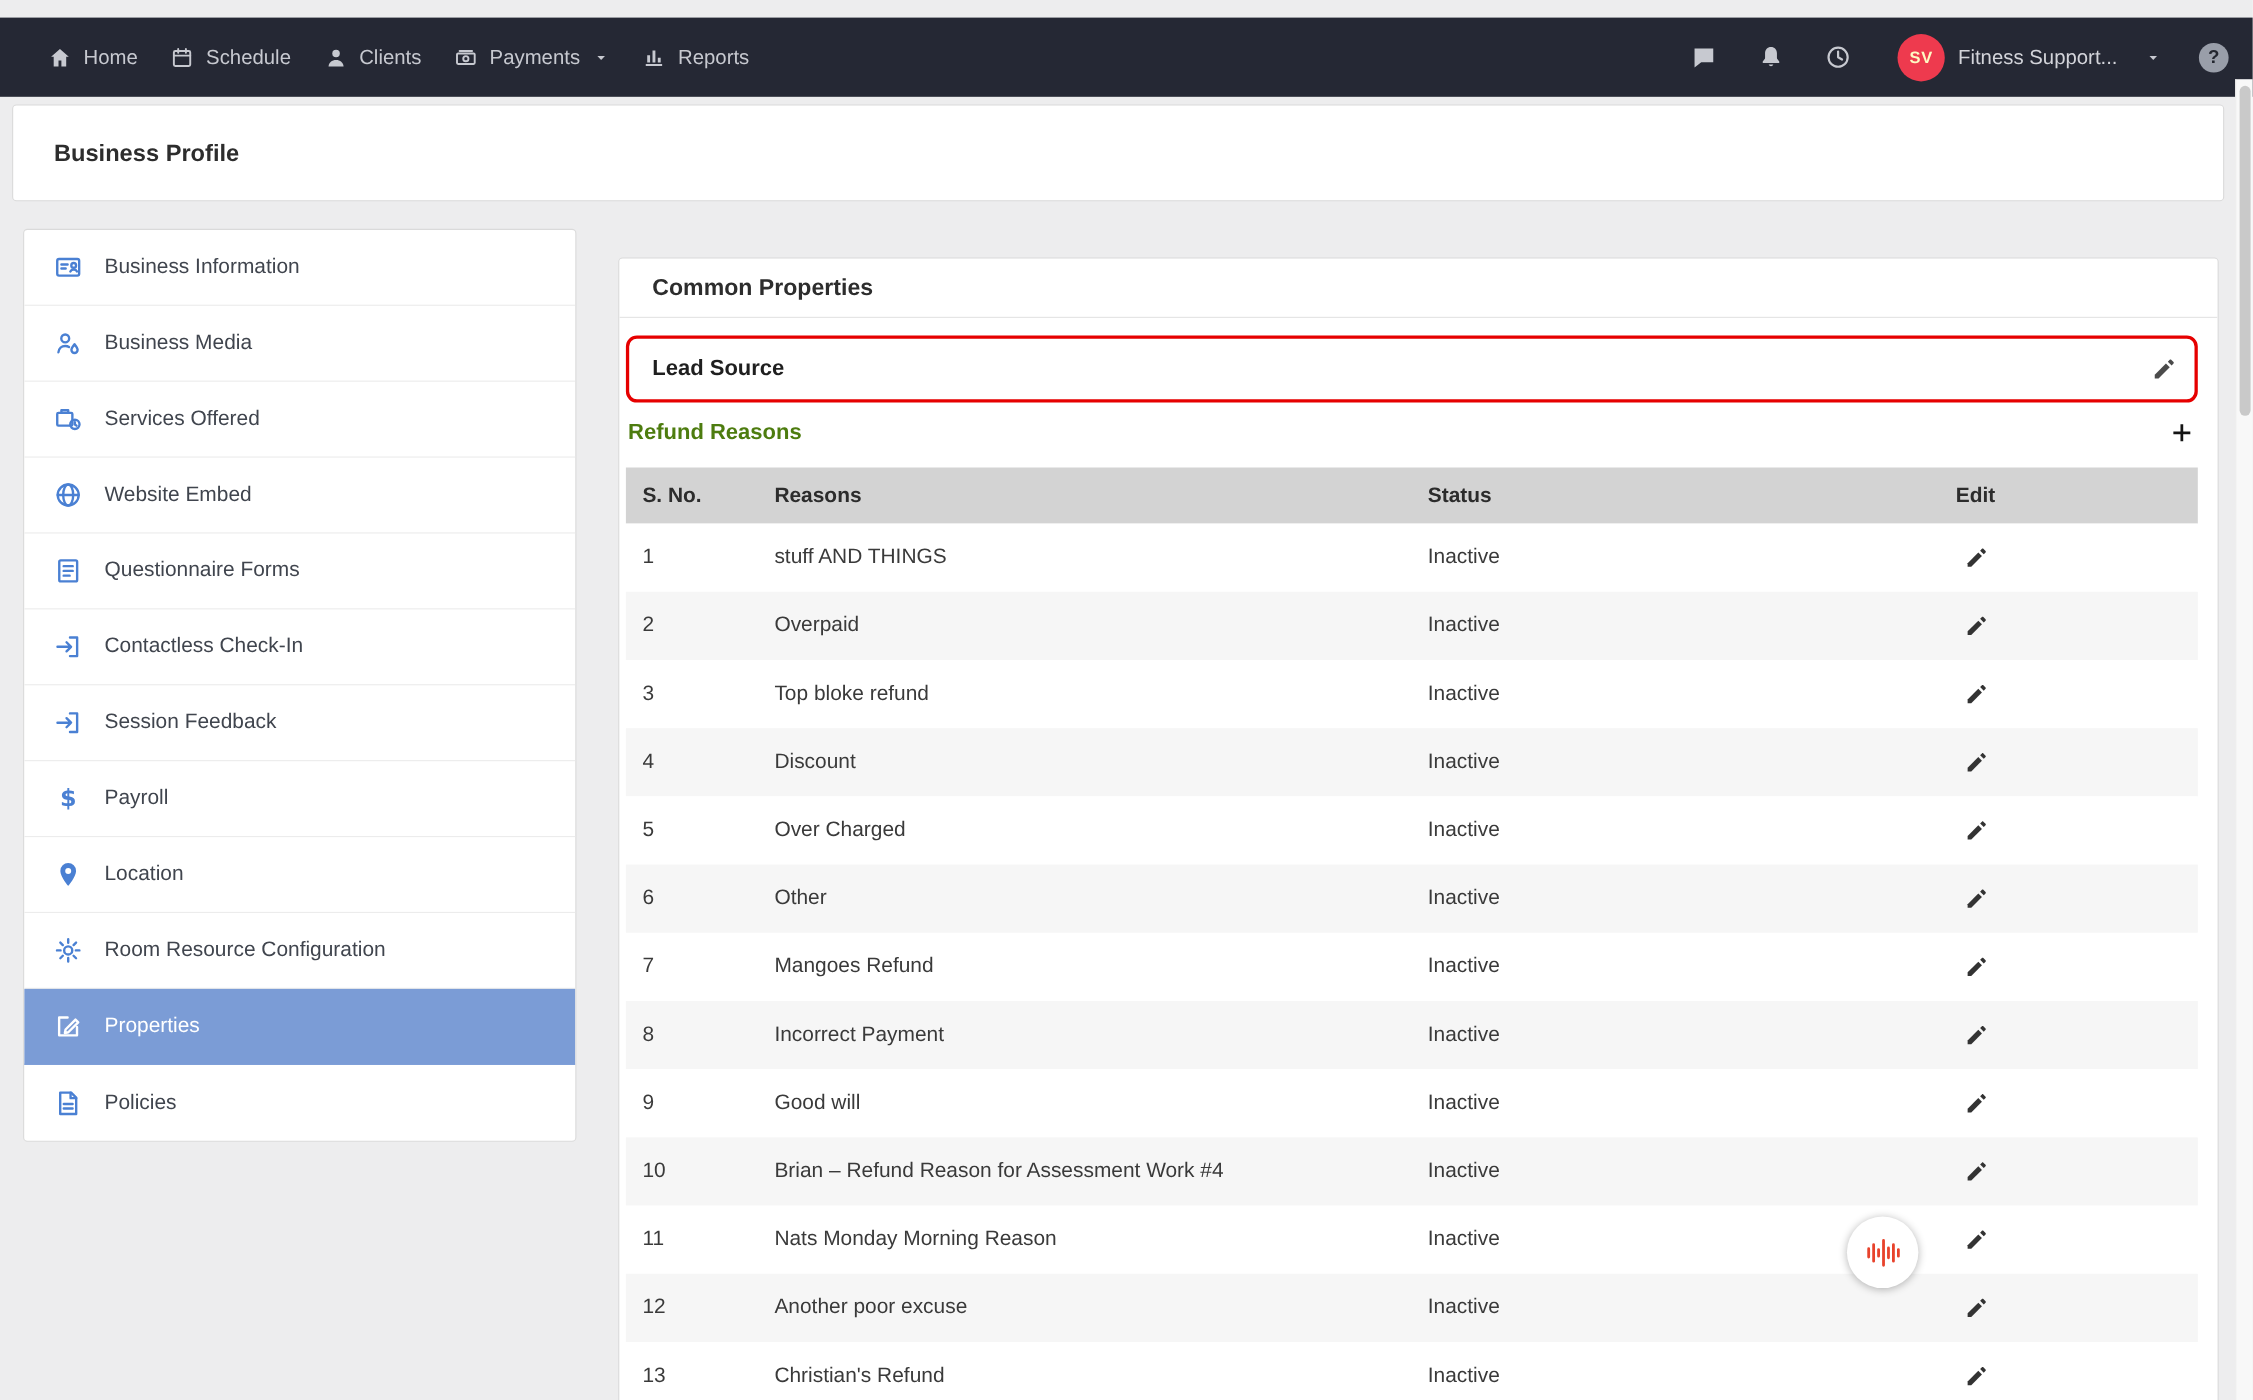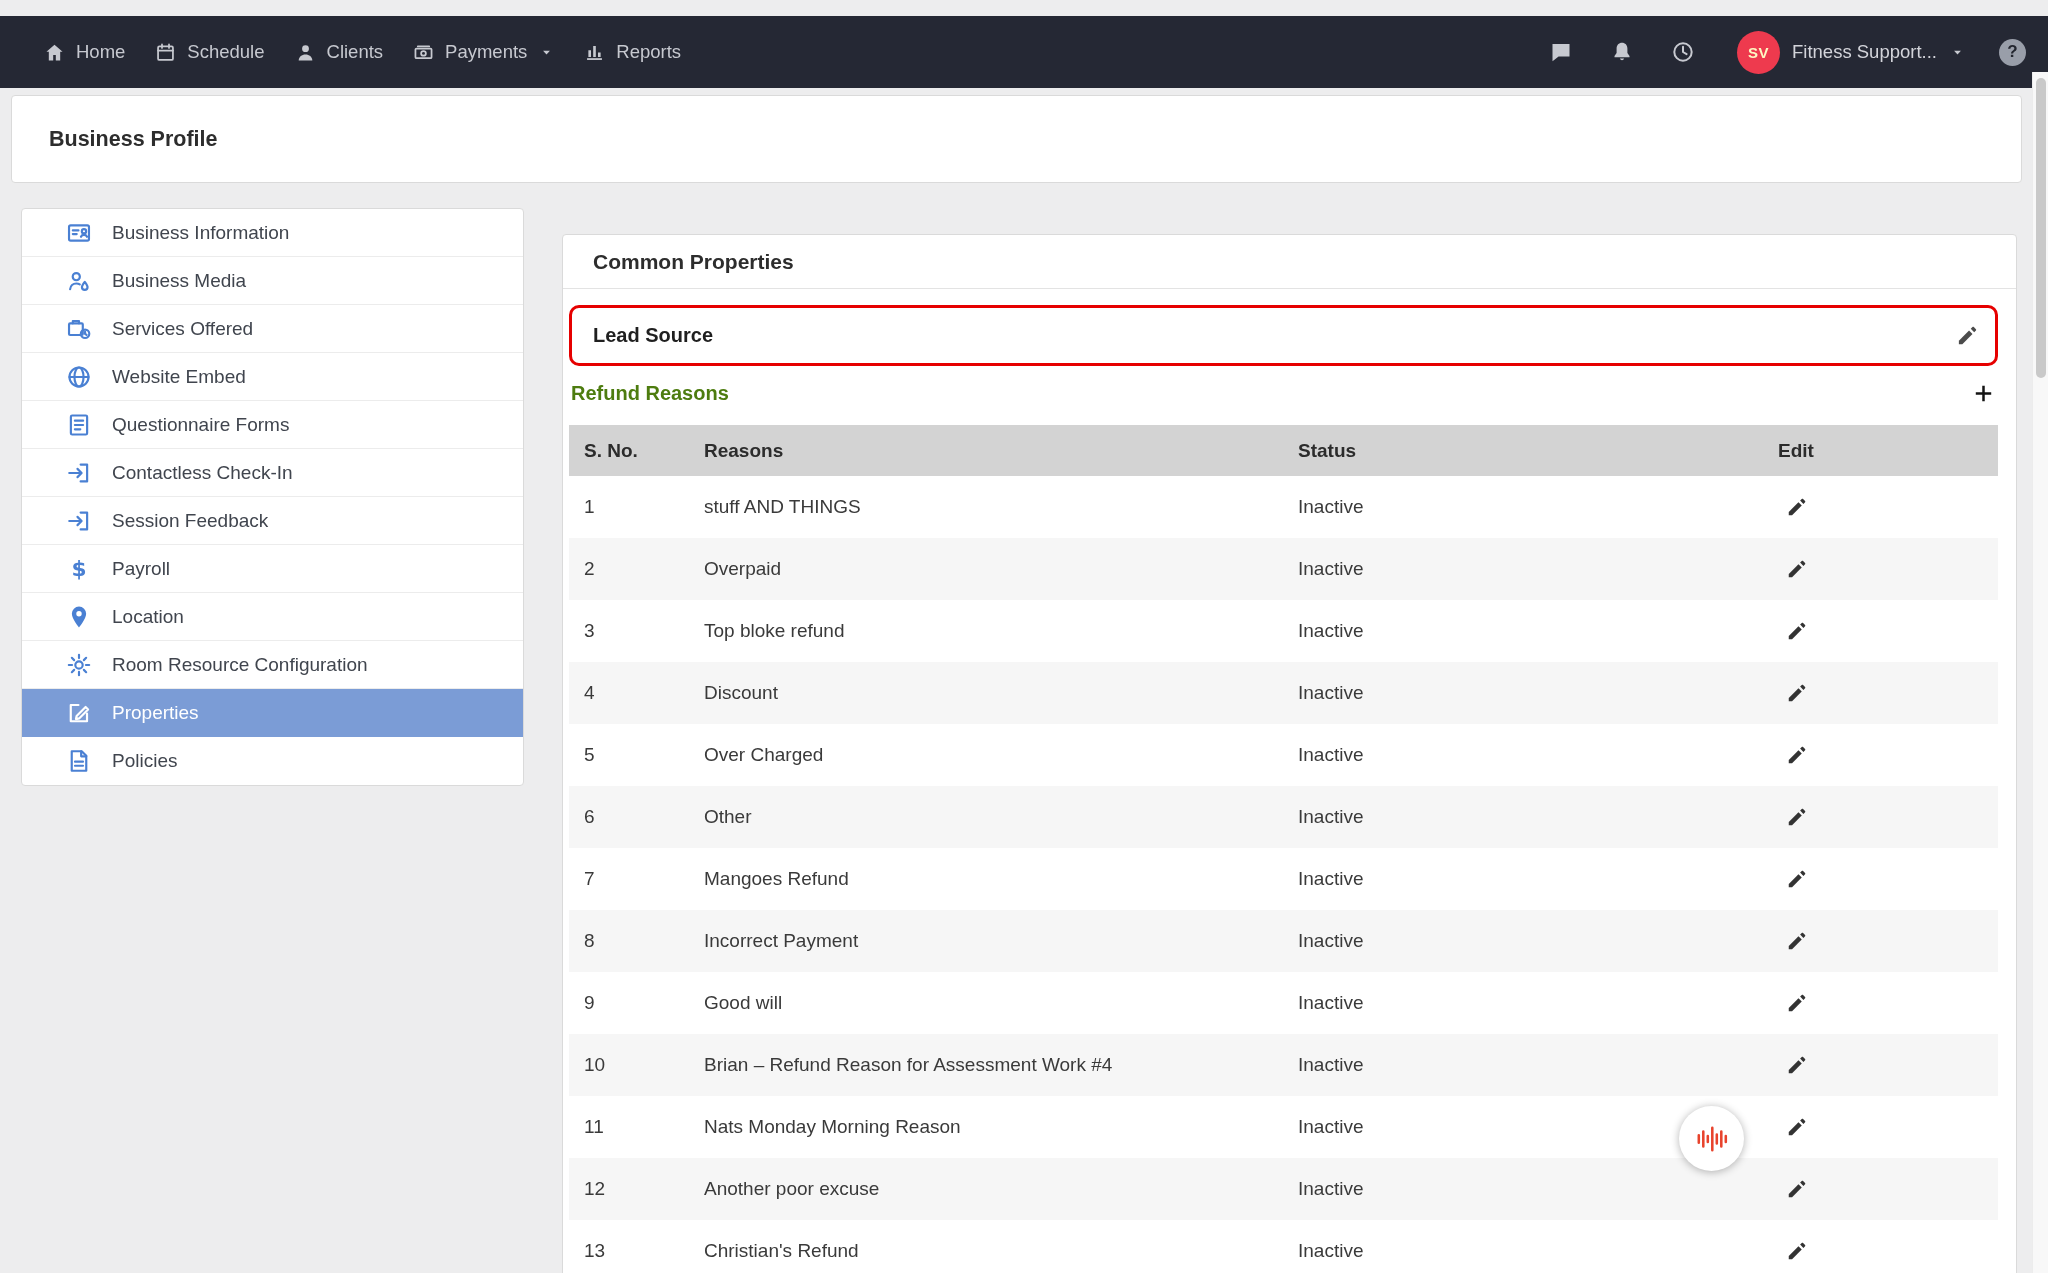--- a/index.html
+++ b/index.html
@@ -14,32 +14,32 @@
   .nav-ic{width:21px;height:21px;color:#c7c9d0;flex:none}
   .nav-ic svg{width:100%;height:100%}
   .caret{display:none;width:15px;height:15px;margin-left:1px}
   .caret.visible{display:block}
   .caret svg{width:100%;height:100%}
   .nav-right{margin-left:auto;display:flex;align-items:center;padding-right:22px}
   .nav-right-icons{display:flex;align-items:center;gap:37px;margin-right:42px}
   .nav-icon-btn{width:24px;height:24px;color:#c7c9d0;cursor:pointer}
   .nav-icon-btn svg{width:100%;height:100%}
   .avatar{width:43px;height:43px;border-radius:50%;background:var(--avatar-bg,#ee3a4e);color:#fef9c3;font-size:15px;font-weight:bold;display:flex;align-items:center;justify-content:center;letter-spacing:.5px;cursor:pointer;flex:none}
-  .account{display:flex;align-items:center;gap:12px;margin-left:12px;cursor:pointer}
+  .account{display:flex;align-items:center;gap:24px;margin-left:12px;cursor:pointer}
   .account-name{font-size:18.5px;color:#d3d4da;white-space:nowrap}
   .help-circle{width:27px;height:27px;border-radius:50%;background:#999ea9;color:#23262f;font-weight:bold;font-size:17px;display:flex;align-items:center;justify-content:center;margin-left:34px;cursor:pointer}
 
   
   .card{background:#fff;border:1px solid #dadada;border-radius:4px}
   .page-title-card{position:absolute;left:11px;top:95px;width:2011px;height:88px;display:flex;align-items:center;padding-left:37px}
   .page-title{font-size:21.5px;font-weight:bold;color:#2d2d2d}
 
   
   .sidebar{position:absolute;left:21px;top:208px;width:503px;overflow:hidden}
-  .side-item{height:48px;display:flex;align-items:center;gap:20px;padding-left:44px;font-size:19px;color:#40454e;border-bottom:1px solid #ececec;cursor:pointer}
+  .side-item{height:69px;display:flex;align-items:center;gap:20px;padding-left:27px;font-size:19px;color:#40454e;border-bottom:1px solid #ececec;cursor:pointer}
   .side-item:last-child{border-bottom:none}
   .side-ic{width:26px;height:26px;color:var(--sidebar-icon,#4a80d3);flex:none}
   .side-ic svg{width:100%;height:100%}
   .side-item.selected{background:var(--selected-bg,#7b9cd6);color:#fff;border-color:var(--selected-bg,#7b9cd6)}
   .side-item.selected .side-ic{color:#fff}
 
   
   .main-card{position:absolute;left:562px;top:234px;width:1455px;height:1060px;overflow:hidden}
   .main-header{height:54px;display:flex;align-items:center;padding-left:30px;border-bottom:1px solid #e3e3e3;font-size:21px;font-weight:bold;color:#2d2d2d}
   .main-body{padding:16px 18px 0 6px}

